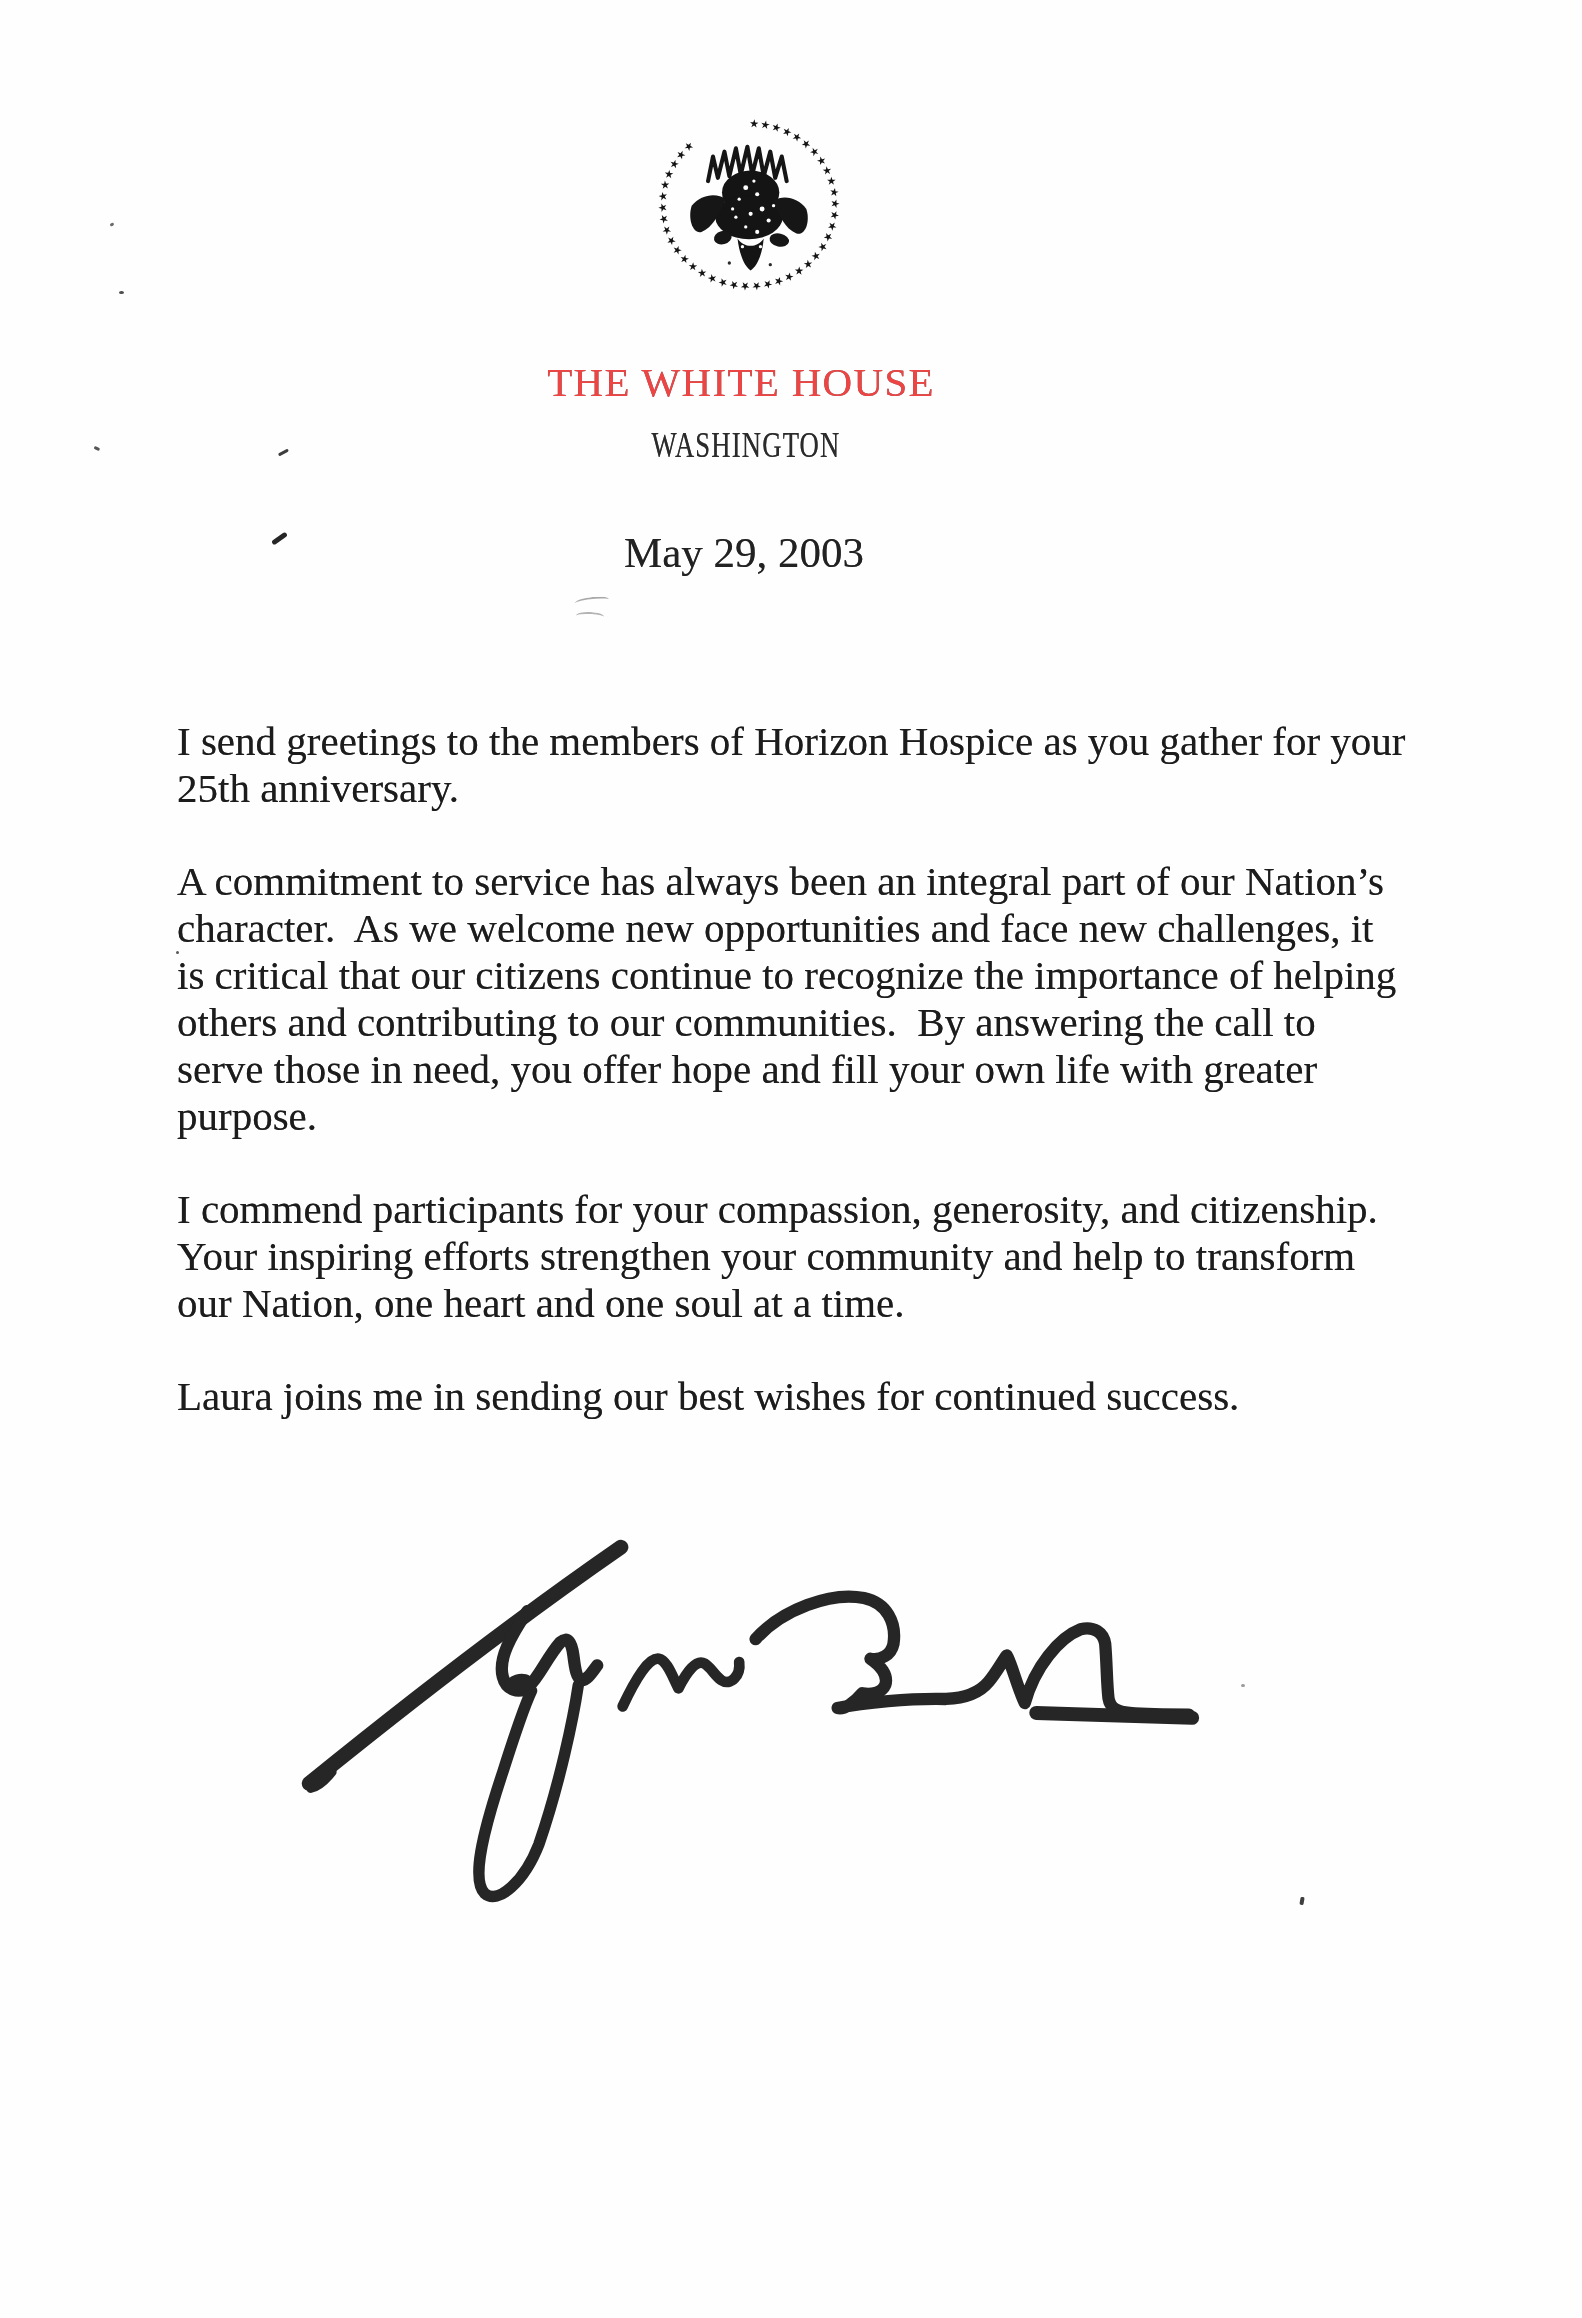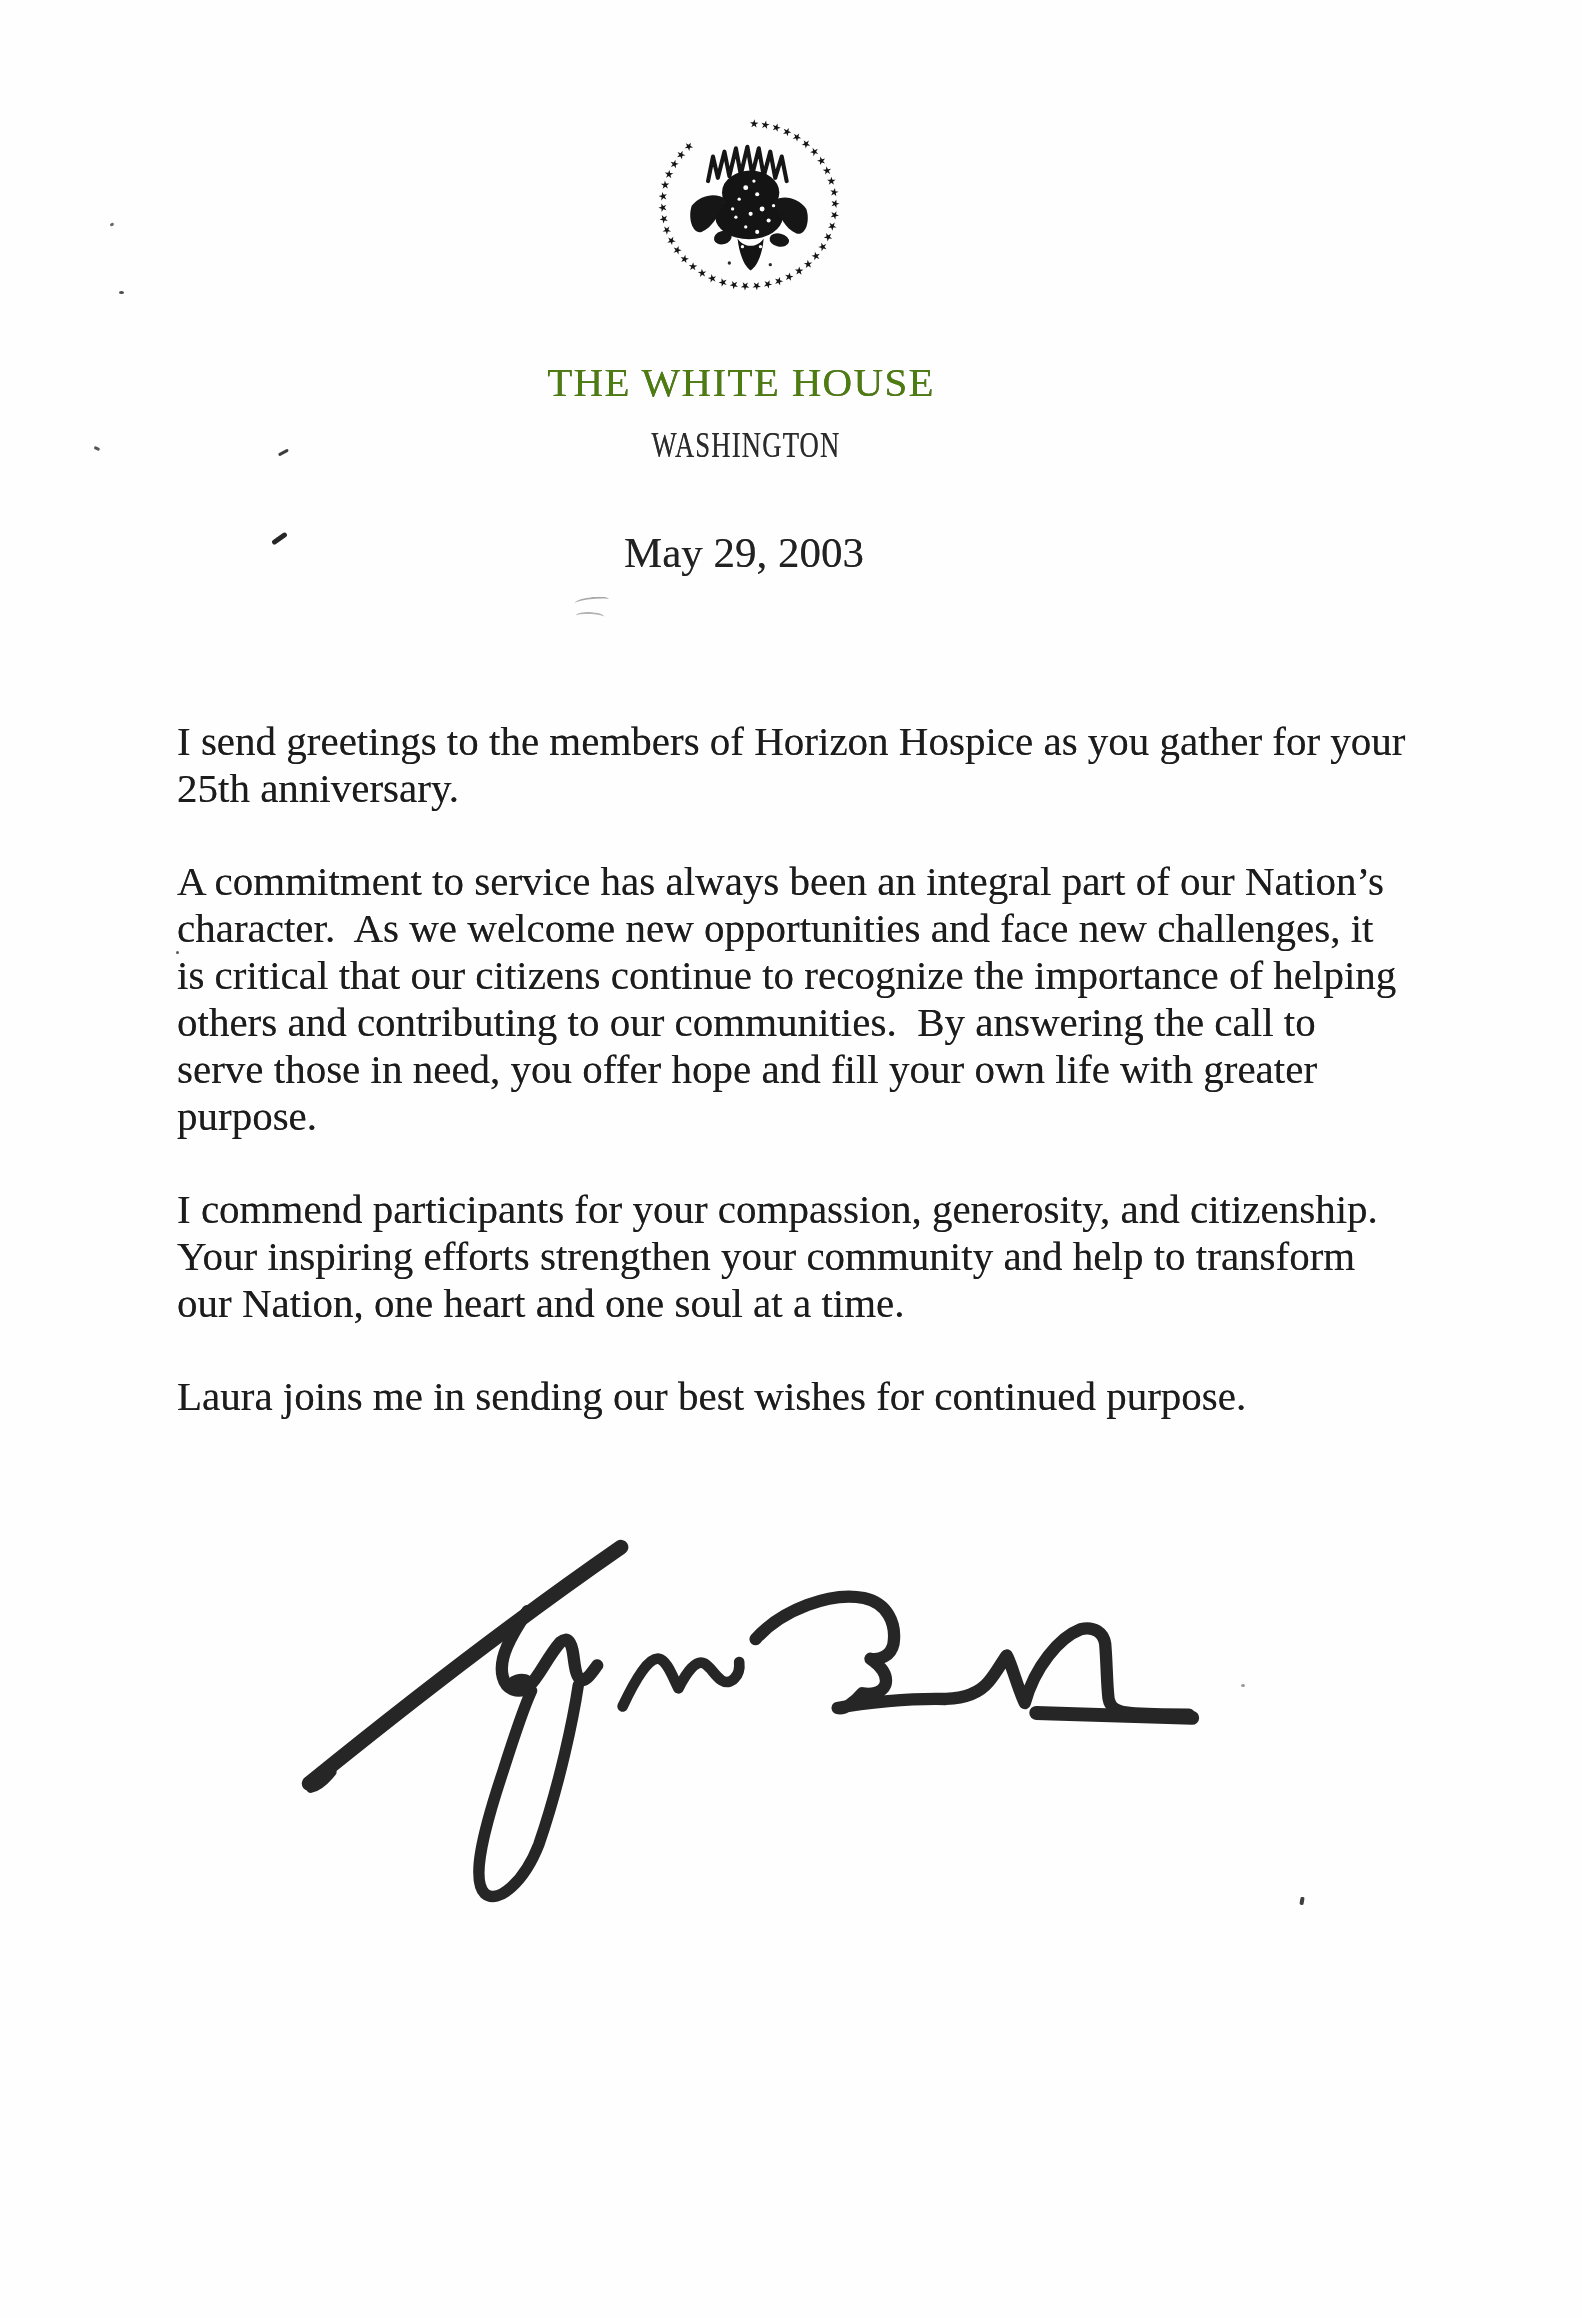--- a/index.html
+++ b/index.html
@@ -11,21 +11,21 @@
     background:#fefefe;
     overflow:hidden;
     font-family:"Liberation Serif", serif;
     color:#1c1c1c;
   }
   .seal{position:absolute;left:654px;top:117px;width:190px;height:179px;}
   .lh-title{
     position:absolute;left:741px;top:358px;
     transform:translateX(-50%);
     font-size:41px;letter-spacing:1.3px;white-space:nowrap;
-    color:#4d7c0f;text-shadow:0 0 0.4px rgba(20,20,20,.7);
+    color:#ef4444;text-shadow:0 0 0.4px rgba(20,20,20,.7);
   }
   .lh-sub{
     position:absolute;left:746px;top:424px;
     transform:translateX(-50%) scaleX(.74);
     font-size:36px;letter-spacing:1.6px;white-space:nowrap;
     color:#2b2b2b;text-shadow:0 0 0.4px rgba(20,20,20,.65);
   }
   .date-line{
     position:absolute;left:744px;top:528px;
     transform:translateX(-50%);
@@ -110,21 +110,21 @@
 25th anniversary.</p>
     <p>A commitment to service has always been an integral part of our Nation’s
 character.  As we welcome new opportunities and face new challenges, it
 is critical that our citizens continue to recognize the importance of helping
 others and contributing to our communities.  By answering the call to
 serve those in need, you offer hope and fill your own life with greater
 purpose.</p>
     <p>I commend participants for your compassion, generosity, and citizenship.
 Your inspiring efforts strengthen your community and help to transform
 our Nation, one heart and one soul at a time.</p>
-    <p>Laura joins me in sending our best wishes for continued purpose.</p>
+    <p>Laura joins me in sending our best wishes for continued success.</p>
   </div>
 
   <div class="signature">
     <svg width="952" height="394" viewBox="0 0 1160 480" xmlns="http://www.w3.org/2000/svg">
       <g fill="none" stroke="#262626" stroke-linecap="round" stroke-linejoin="round">
 
         <path d="M16,332 C90,272 240,152 396,44" stroke-width="18"></path>
         <path d="M44,318 C36,328 28,336 18,338" stroke-width="11"></path>
 
         <path d="M282,122 C262,152 246,180 252,202 C256,218 272,224 284,213 C296,203 306,178 322,160 C331,152 336,160 338,176 C340,192 342,204 348,206 C354,207 361,196 367,188" stroke-width="15"></path>

